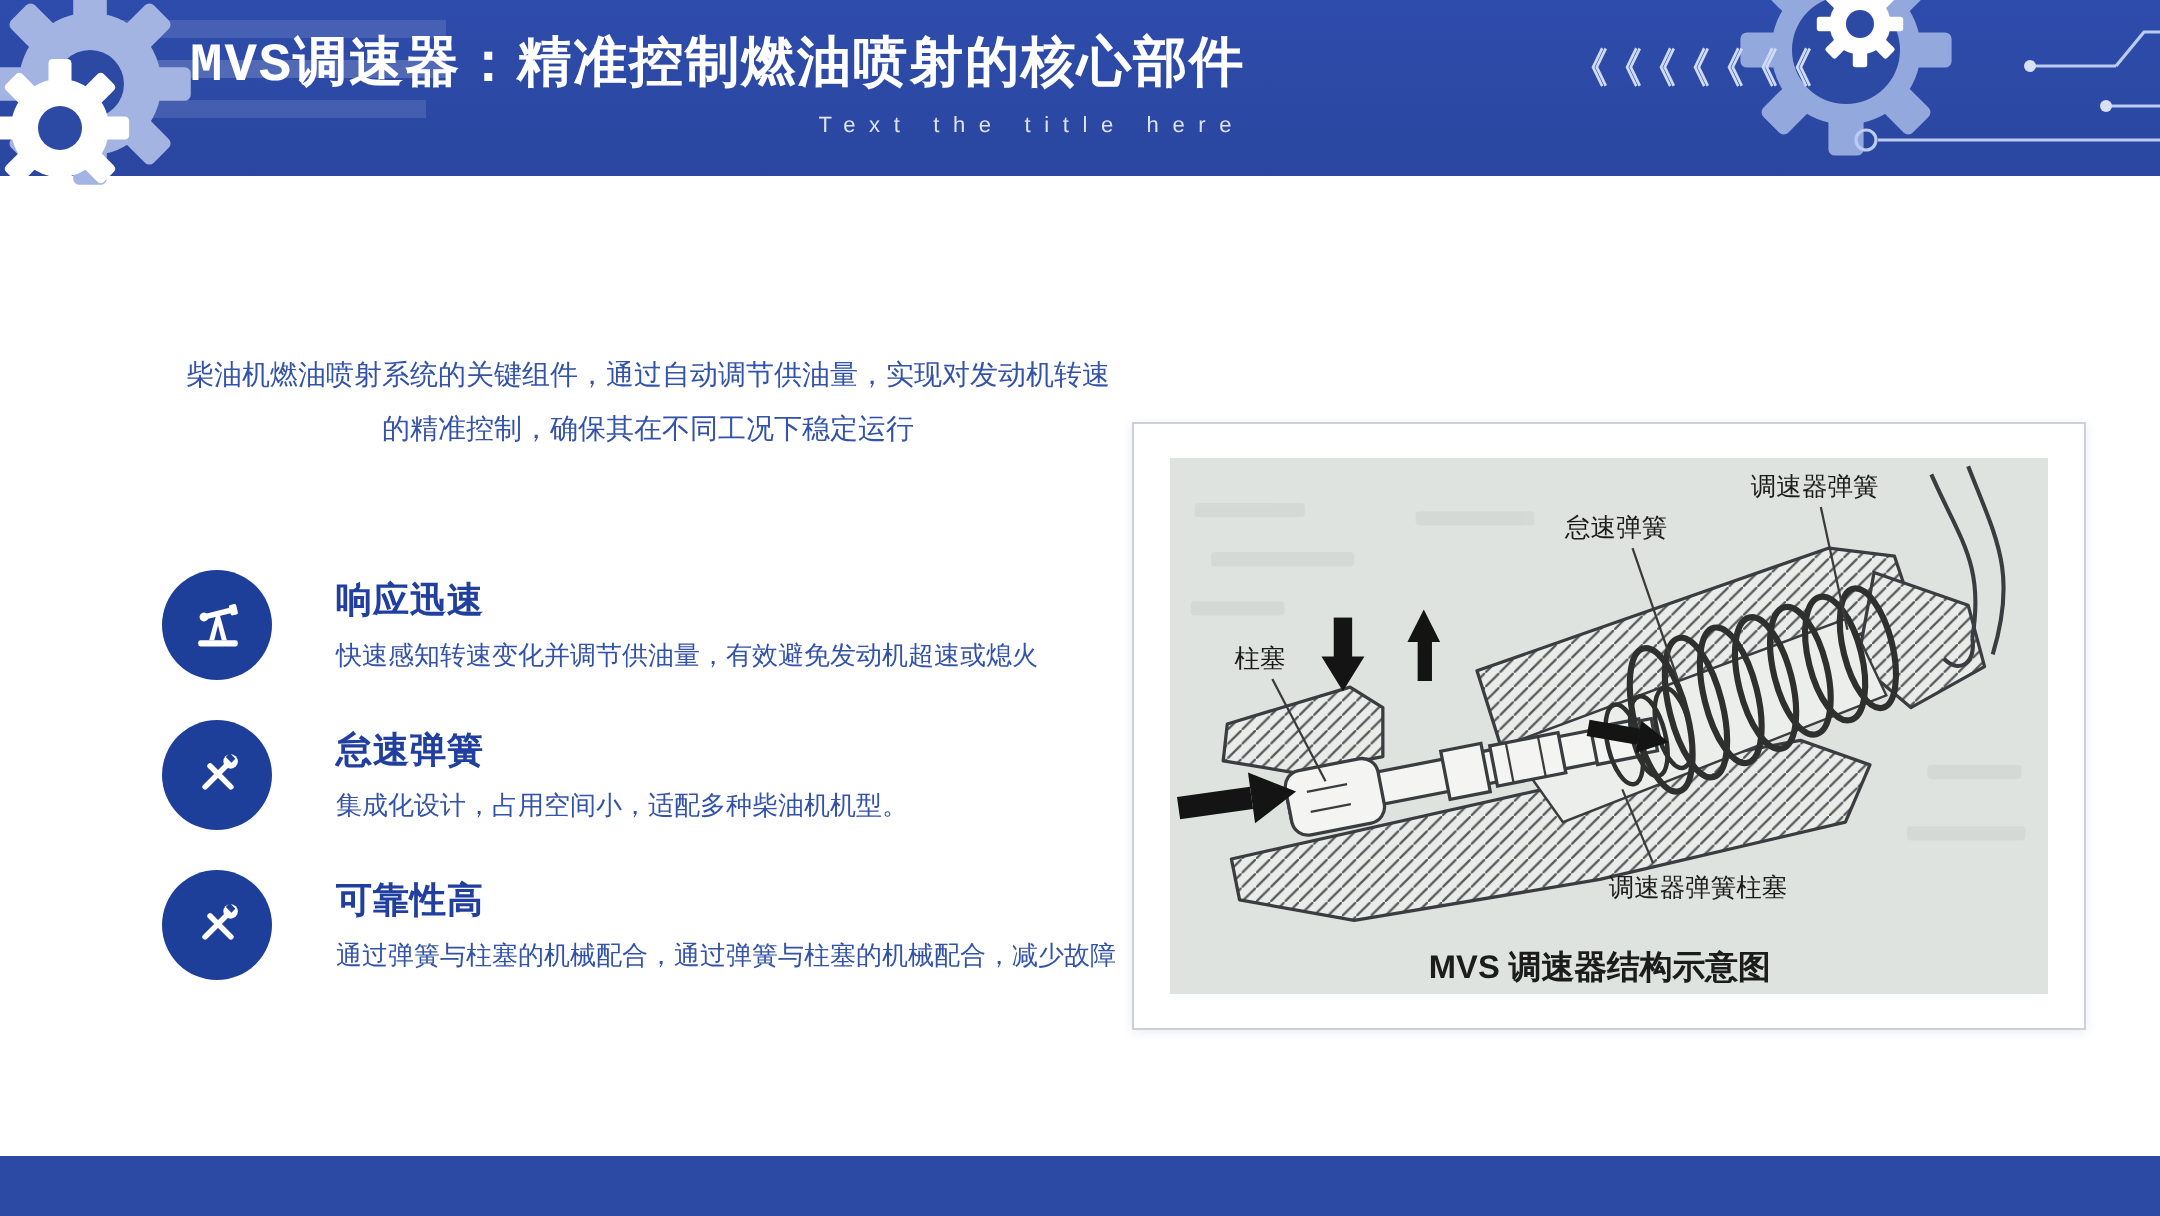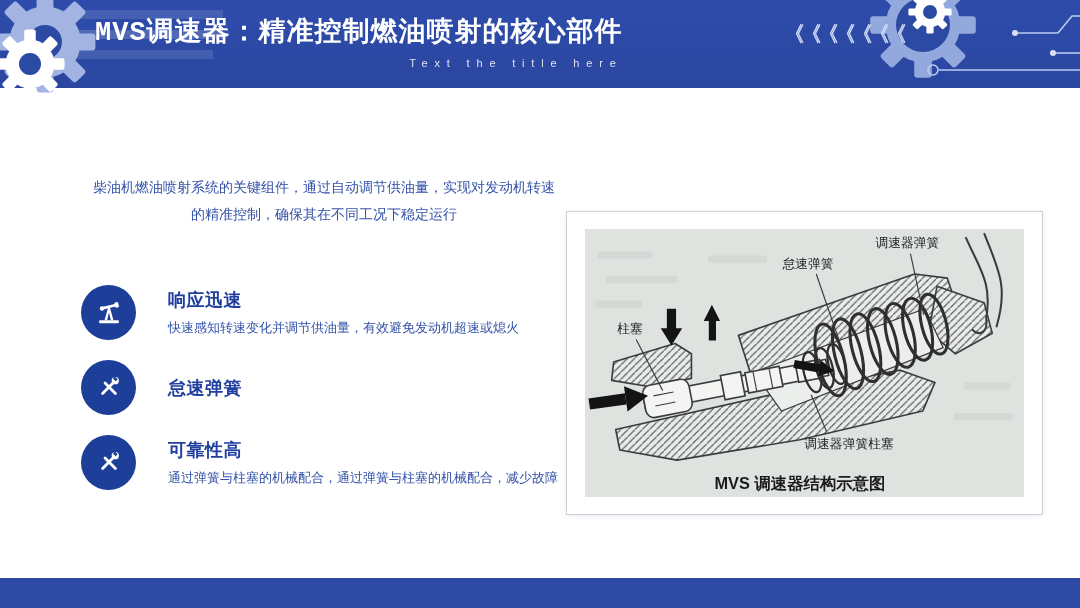--- a/index.html
+++ b/index.html
@@ -142,20 +142,21 @@
           <g fill="#ffffff">
             <rect x="10.8" y="3" width="2.4" height="18" rx="1.2" transform="rotate(45 12 12)"></rect>
             <rect x="10.8" y="6" width="2.4" height="15" rx="1.2" transform="rotate(-45 12 12)"></rect>
             <circle cx="17.4" cy="6.6" r="3.1"></circle>
           </g>
           <rect x="16.2" y="3.4" width="2.4" height="3.4" fill="#1d3f99" transform="rotate(-45 17.4 5.1)"></rect>
         </svg>
       </div>
       <div class="feature-body">
         <h3>怠速弹簧</h3>
+        <p>集成化设计，占用空间小，适配多种柴油机机型。</p>
       </div>
     </div>
 
     <div class="feature">
       <div class="feature-icon">
         <svg width="28" height="28" viewBox="0 0 24 24">
           <g fill="#ffffff">
             <rect x="10.8" y="3" width="2.4" height="18" rx="1.2" transform="rotate(45 12 12)"></rect>
             <rect x="10.8" y="6" width="2.4" height="15" rx="1.2" transform="rotate(-45 12 12)"></rect>
             <circle cx="17.4" cy="6.6" r="3.1"></circle>

